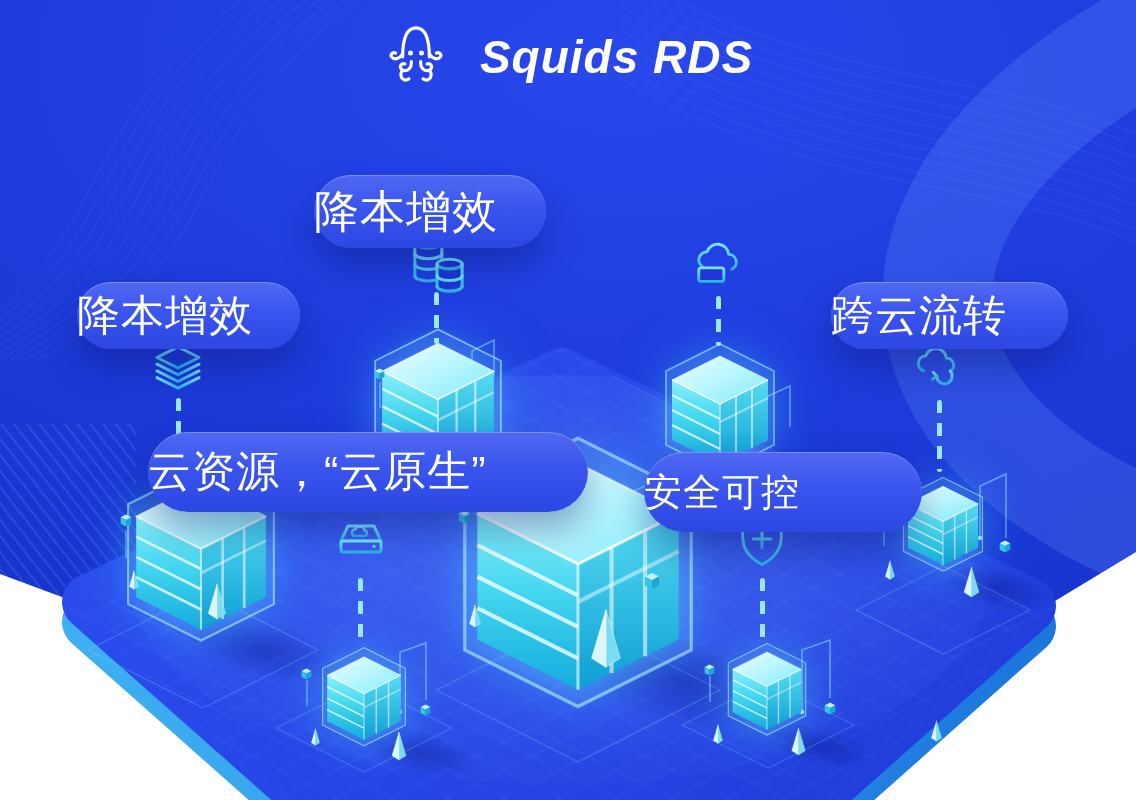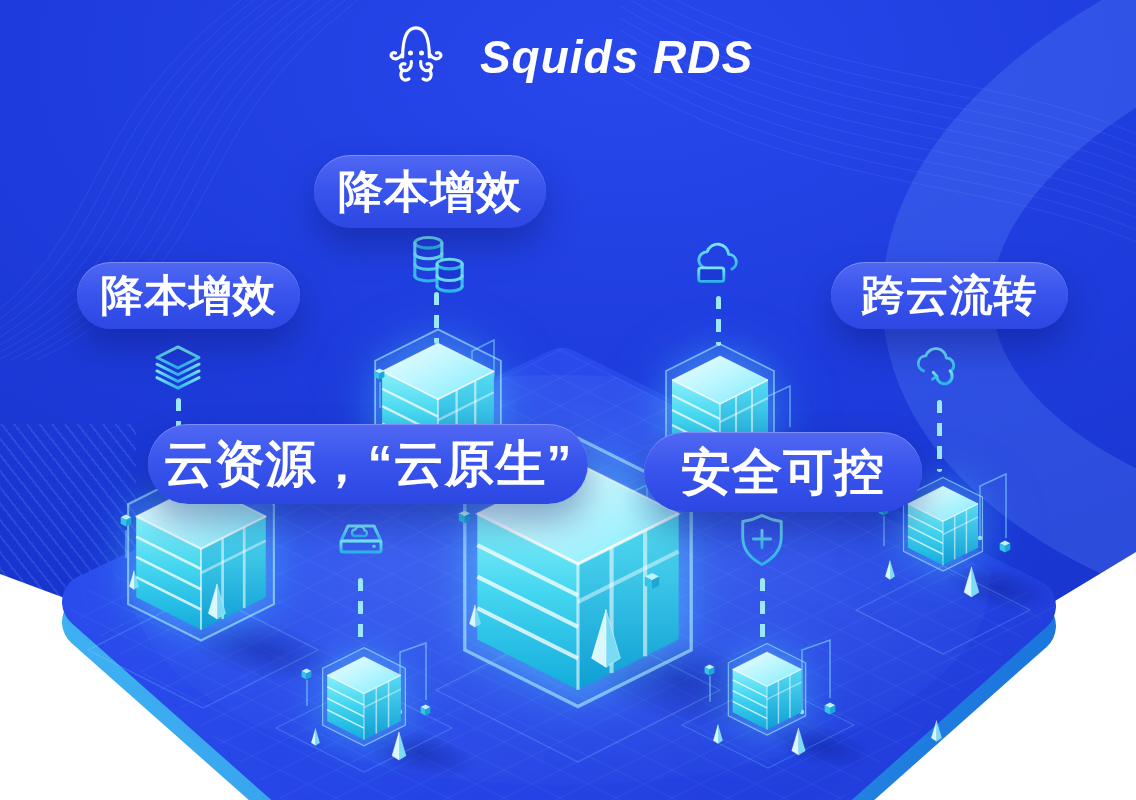--- a/index.html
+++ b/index.html
@@ -29,27 +29,27 @@
       background:radial-gradient(closest-side, rgba(12,26,138,.42), rgba(12,26,138,0) 72%);}
   .overlay{position:absolute;inset:0;z-index:5;pointer-events:none;}
   .cube{position:absolute;z-index:6;
       filter:drop-shadow(0 0 22px rgba(90,225,255,.38)) drop-shadow(0 10px 30px rgba(40,140,255,.25));}
   .deco{position:absolute;z-index:6;}
 
   
   .f-icon{position:absolute;z-index:7;}
   .dash{position:absolute;width:5px;border-radius:3px;z-index:7;color:#9de8f8;
       background:repeating-linear-gradient(180deg, currentColor 0 13px, transparent 13px 23px);}
-  .pill{position:absolute;display:flex;align-items:center;justify-content:center;
-      border-radius:999px;color:#fff;font-weight:700;letter-spacing:1px;white-space:nowrap;z-index:8;
+  .pill{position:absolute;display:flex;align-items:center;
+      border-radius:999px;color:#fff;font-weight:400;letter-spacing:1px;white-space:nowrap;z-index:8;
       background:linear-gradient(180deg,#5068f2 0%,#3a55ee 45%,#2c47e2 100%);
-      box-shadow:0 18px 34px rgba(8,16,96,.35), inset 0 1px 0 rgba(255,255,255,.25);}
+      box-shadow:0 18px 34px rgba(8,16,96,.35), inset 0 1px 0 rgba(255,255,255,.25);margin-top:20px;}
   .pill-sm{height:67px;font-size:43px;}
   .pill-md{height:73px;font-size:45px;}
-  .pill-lg{height:80px;font-size:50px;}
+  .pill-lg{height:80px;font-size:38px;}
 
   
   .logo{position:absolute;left:0;right:0;top:22px;display:flex;align-items:flex-end;
         justify-content:center;gap:31px;z-index:9;}
   .logo-title{color:#fff;font-size:46px;font-weight:800;font-style:italic;letter-spacing:1px;}
 </style>
 </head>
 <body>
 
 <svg width="0" height="0" style="position:absolute" aria-hidden="true">
@@ -400,21 +400,21 @@
 
   <div class="pill pill-md" style="left:314px;top:155px;width:232px;">
     <span>降本增效</span>
   </div>
   <div class="pill pill-sm" style="left:77px;top:262px;width:223px;">
     <span>降本增效</span>
   </div>
   <div class="pill pill-sm" style="left:831px;top:262px;width:237px;">
     <span>跨云流转</span>
   </div>
-  <div class="pill pill-lg" style="left:148px;top:424px;width:440px;font-size:50px;">
+  <div class="pill pill-lg" style="left:148px;top:412px;width:440px;font-size:43px;">
     <span>云资源，“云原生”</span>
   </div>
   <div class="pill pill-lg" style="left:644px;top:432px;width:278px;">
     <span>安全可控</span>
   </div>
 
   <div class="logo">
     <svg style="width:66px;height:62px;">
         <use href="#octopus-icon"></use>
       </svg>

